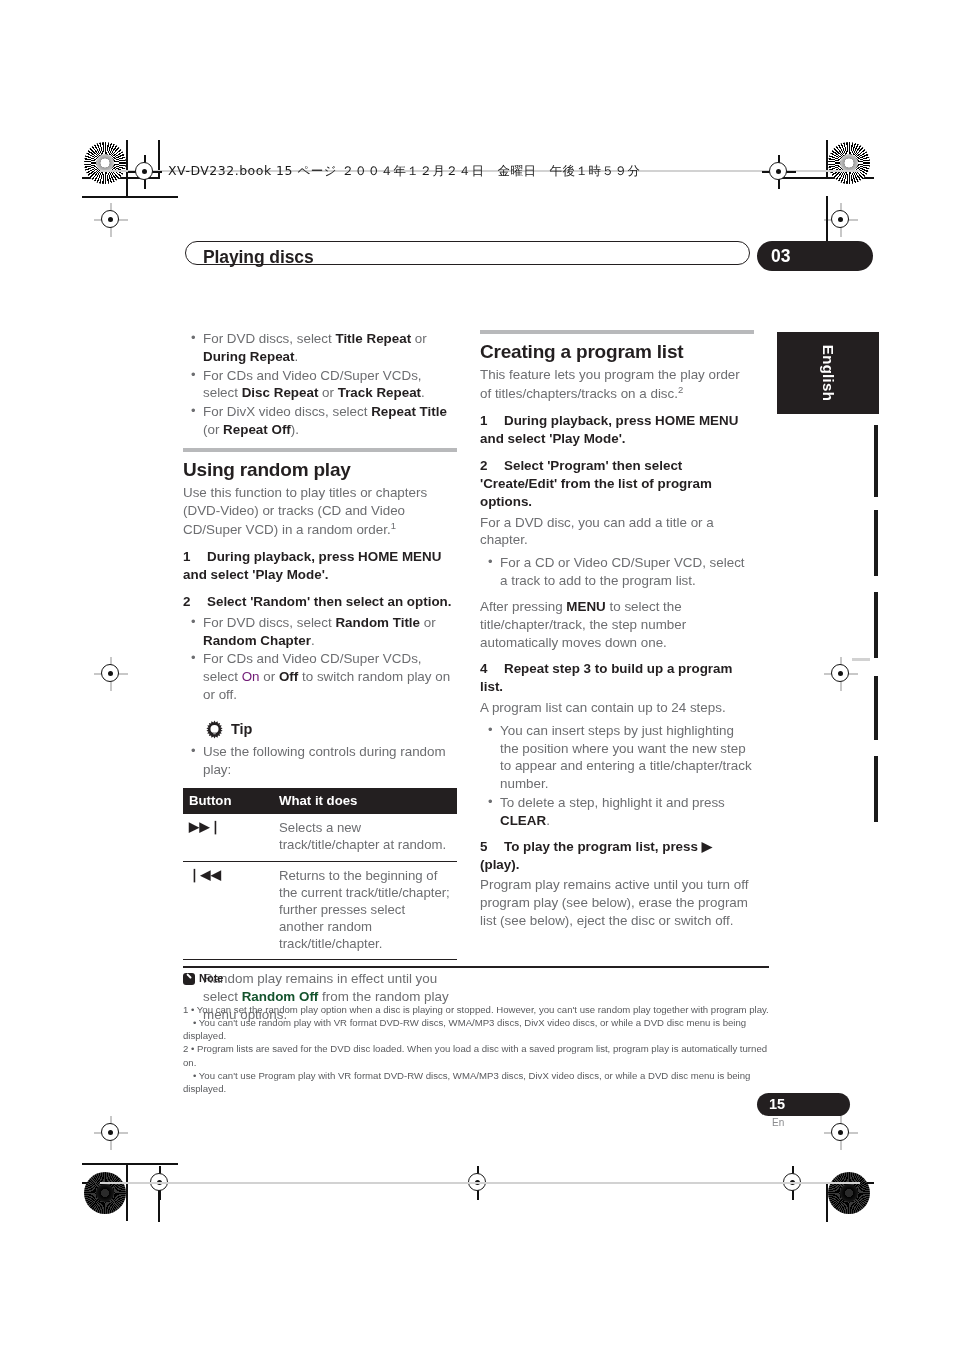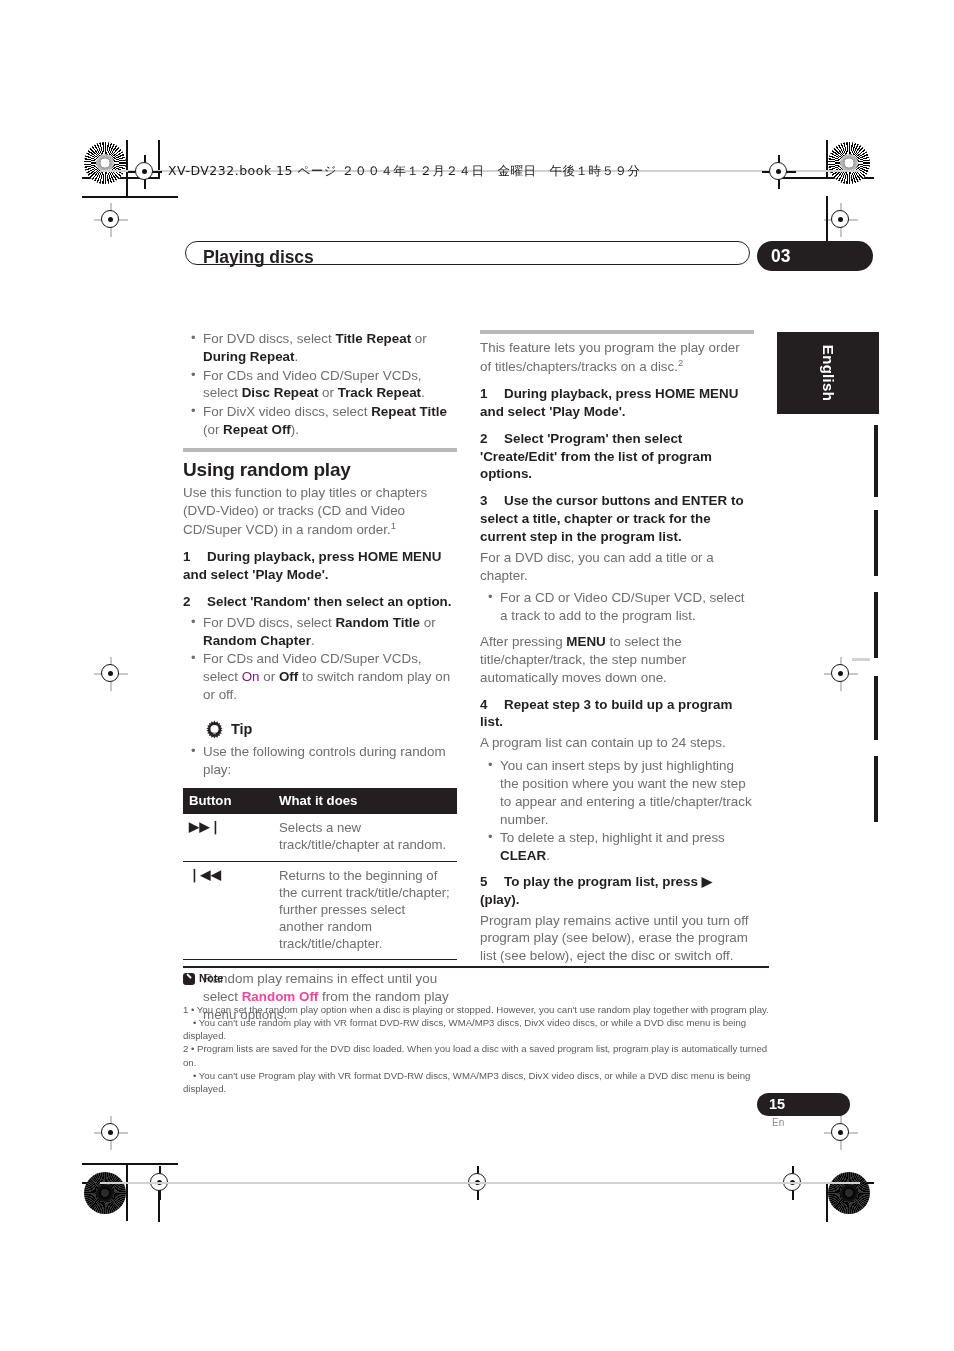--- a/index.html
+++ b/index.html
@@ -506,33 +506,33 @@
             <td>Selects a new track/title/chapter at random.</td>
           </tr>
           <tr>
             <td class="btncell">❘◀◀</td>
             <td>Returns to the beginning of the current track/title/chapter; further presses select another random track/title/chapter.</td>
           </tr>
         </tbody>
     </table>
 
     <ul id="random-closing-list">
-        <li><span>Random play remains in effect until you select </span><span style="font-weight: bold; color: #ec4899;">Random Off</span><span> from the random play menu options.</span></li>
+        <li><span>Random play remains in effect until you select </span><span style="font-weight: bold; color: #14532d;">Random Off</span><span> from the random play menu options.</span></li>
       </ul>
   </div>
 
   <div class="col col-right">
     <div class="rule"></div>
+    <h2 class="section">Creating a program list</h2>
     <p class="body"><span>This feature lets you program the play order of titles/chapters/tracks on a disc.</span><sup>2</sup></p>
 
     <p class="step"><span class="sn">1</span><span>During playback, press HOME MENU and select 'Play Mode'.</span></p>
 
     <p class="step" style="margin-top:9px;"><span class="sn">2</span><span>Select 'Program' then select 'Create/Edit' from the list of program options.</span></p>
 
-    <p class="step" style="margin-top:9px;"><span class="sn">3</span><span>Use the cursor buttons and ENTER to select a title, chapter or track for the current step in the program list.</span></p>
     <p class="body tight">For a DVD disc, you can add a title or a chapter.</p>
     <ul class="sub" id="step3-bullets">
         <li><span>For a CD or Video CD/Super VCD, select a track to add to the program list.</span></li>
       </ul>
     <p class="body" id="step3-after"><span>After pressing </span><span style="font-weight: bold; color: rgb(35, 31, 32);">MENU</span><span> to select the title/chapter/track, the step number automatically moves down one.</span></p>
 
     <p class="step"><span class="sn">4</span><span>Repeat step 3 to build up a program list.</span></p>
     <p class="body tight">A program list can contain up to 24 steps.</p>
     <ul class="sub" id="step4-bullets">
         <li><span>You can insert steps by just highlighting the position where you want the new step to appear and entering a title/chapter/track number.</span></li>

